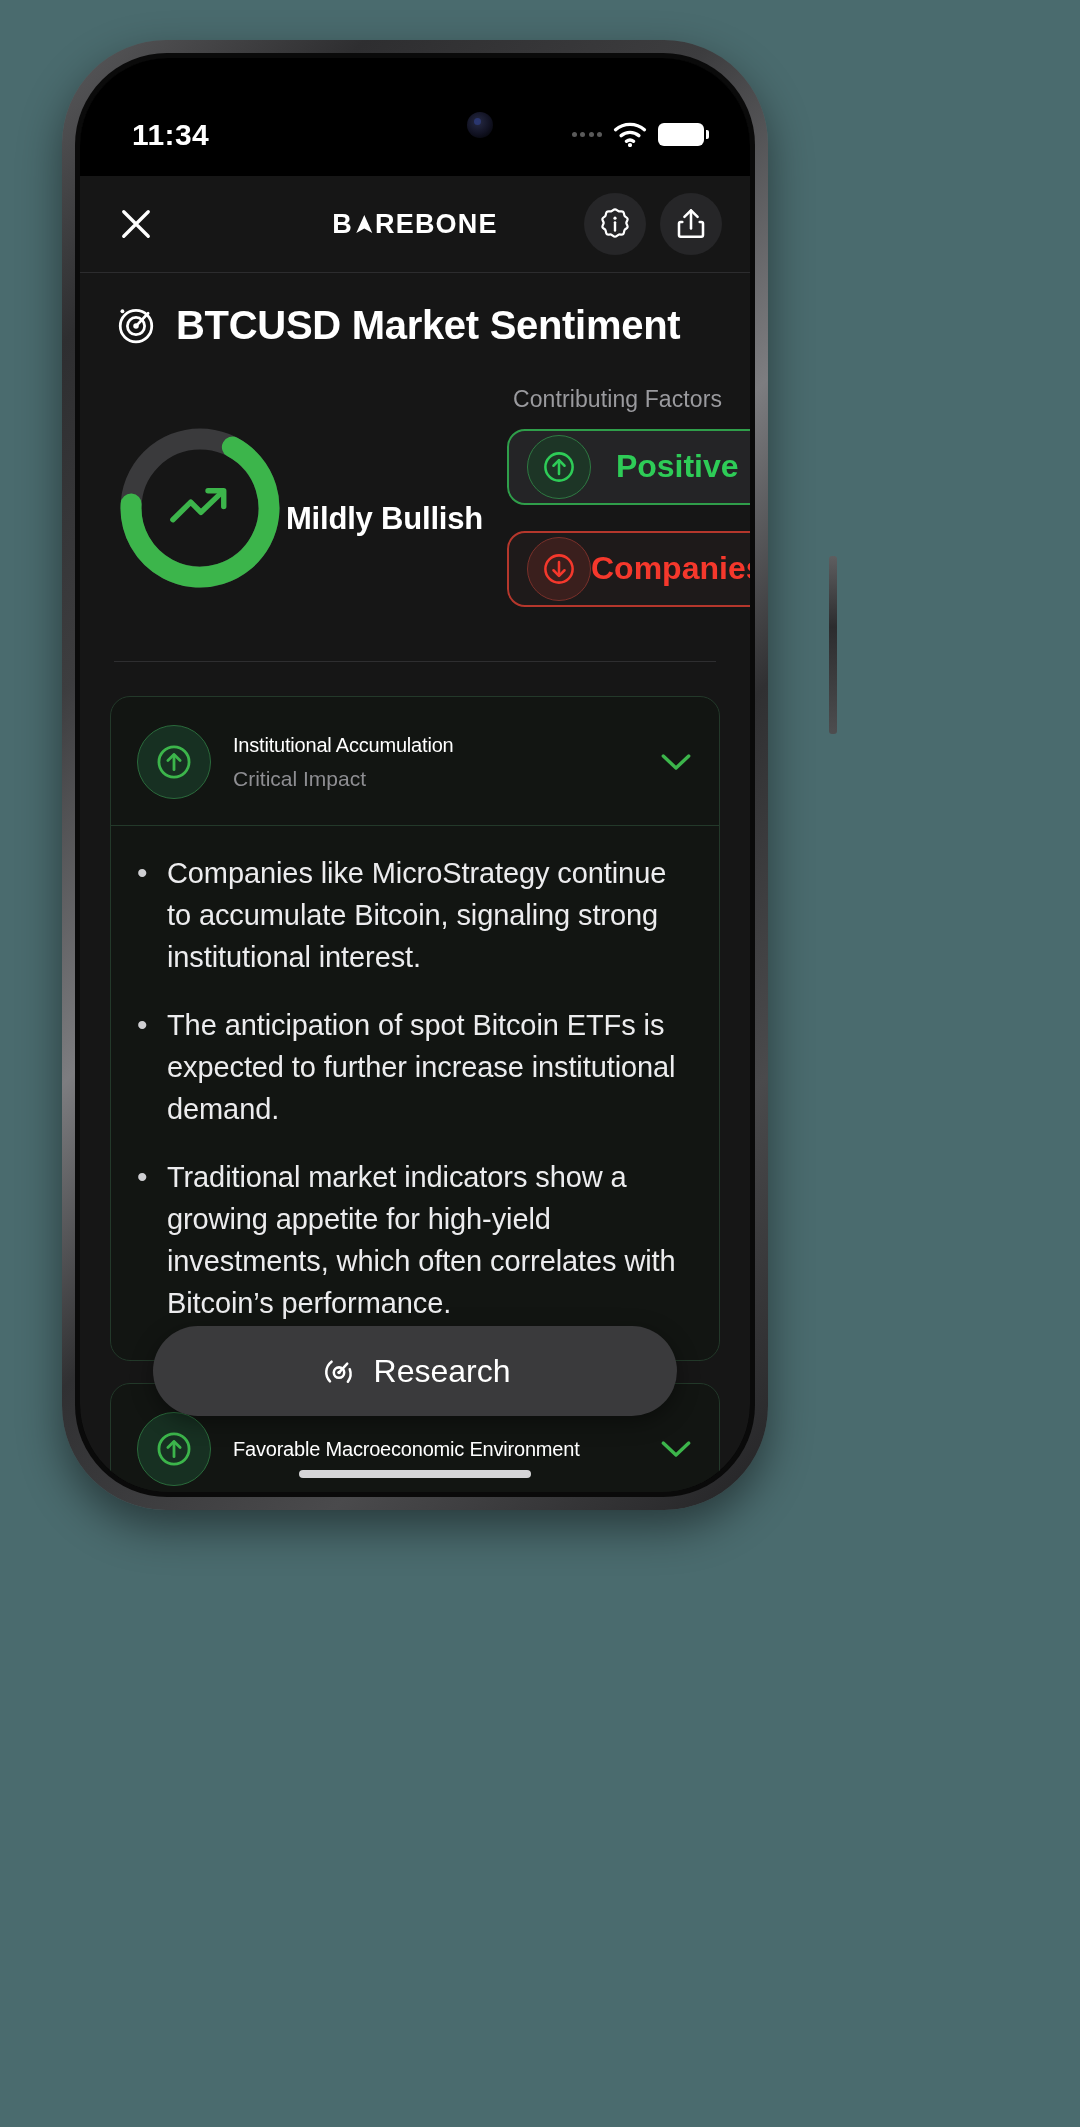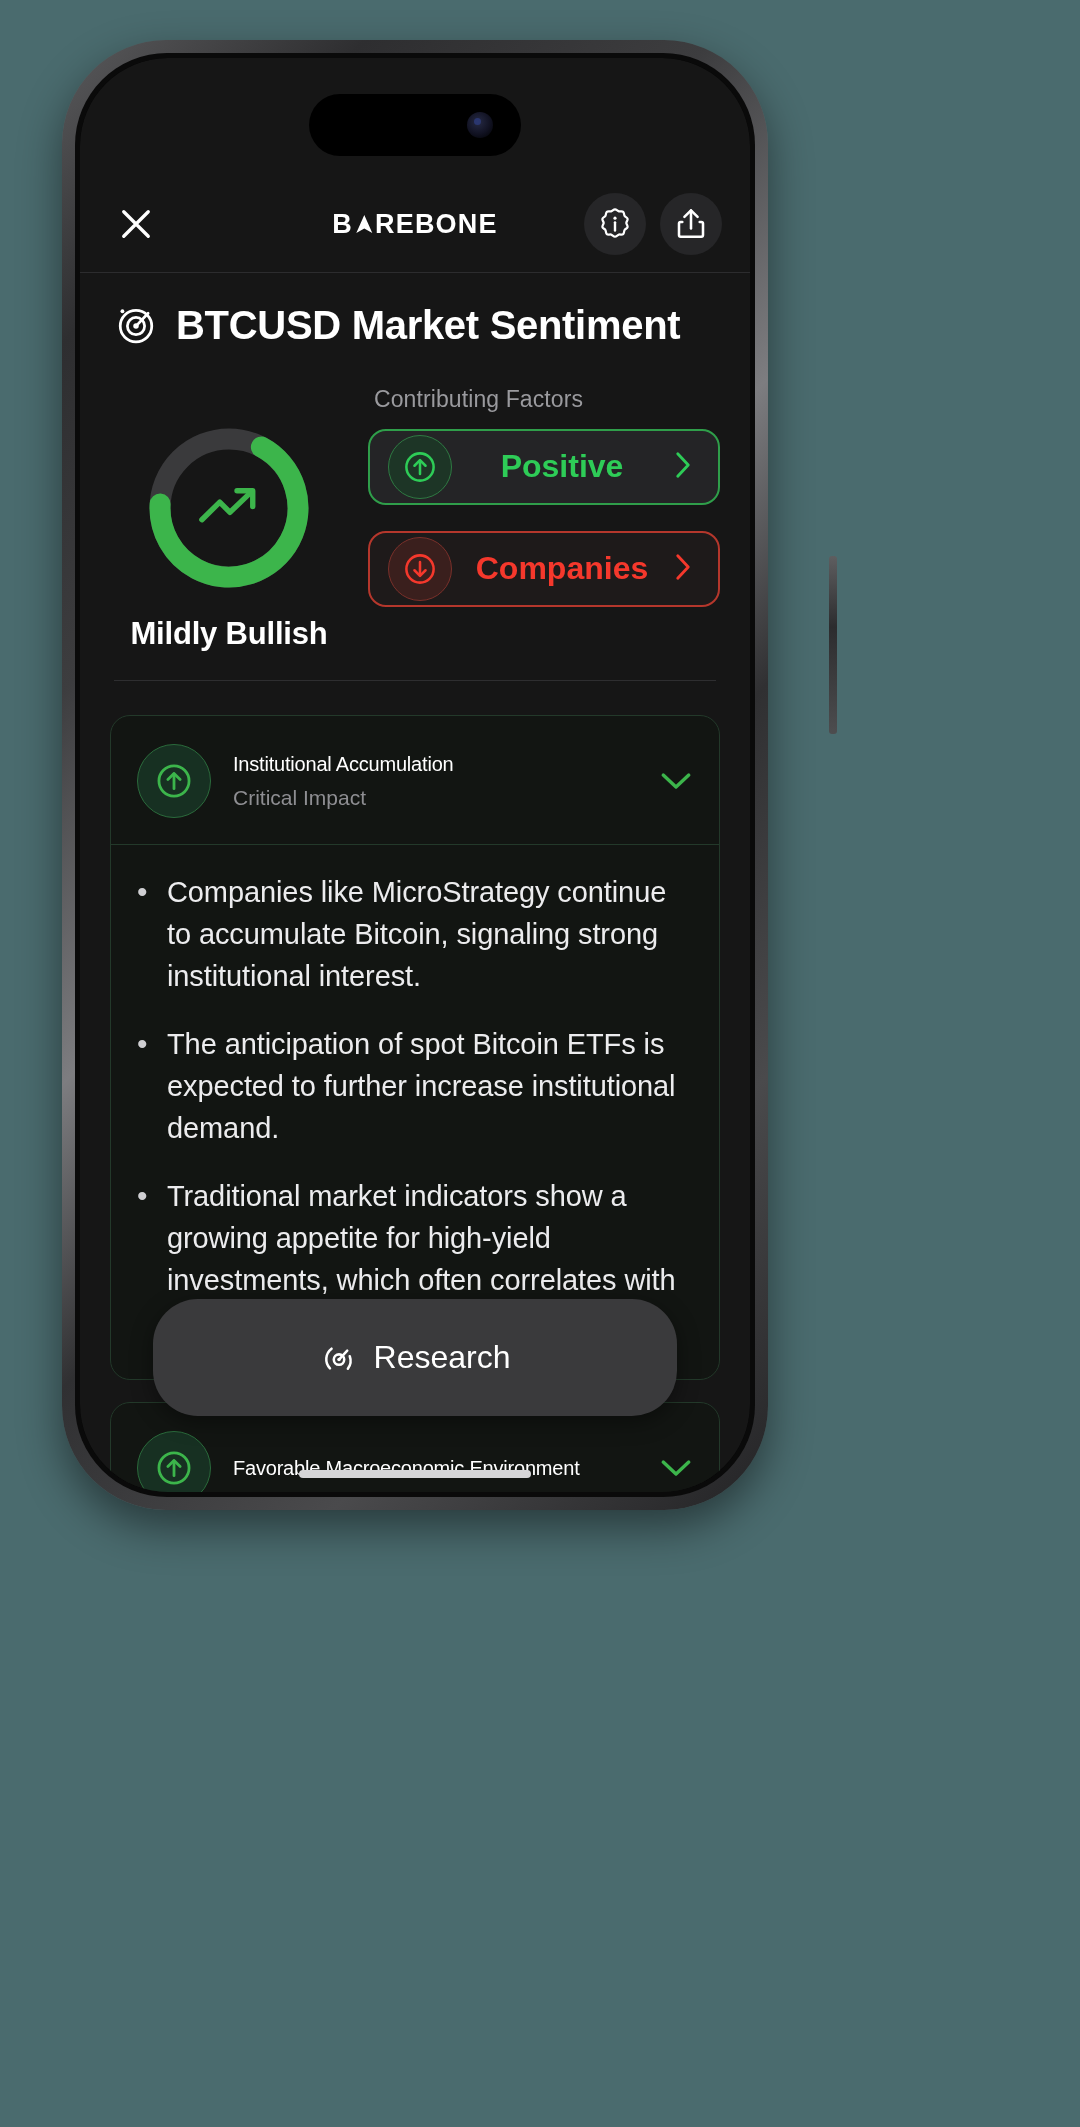--- a/index.html
+++ b/index.html
@@ -135,21 +135,21 @@
     color:#fff; font-size:40px; font-weight:600; letter-spacing:-.3px;
   }
 
   
   .sentiment {
     display:flex; align-items:flex-start; gap:24px;
     padding:10px 30px 0 34px;
   }
   .gauge-col {
     flex:0 0 230px;
-    display:flex; flex-direction:column; align-items:center;
+    display:flex; flex-direction:row; align-items:center;
     padding-top:42px;
     text-align:right;
   }
   .gauge-wrap { position:relative; width:172px; height:172px; }
   .gauge-wrap svg { transform:rotate(0deg); }
   .gauge-icon {
     position:absolute; inset:0; display:flex; align-items:center; justify-content:center;
   }
   .gauge-label {
     margin-top:22px;
@@ -230,21 +230,21 @@
     display:flex; gap:16px; margin-bottom:26px;
   }
   .bullet-row:last-child { margin-bottom:0; }
   .bdot { color:#cfcfd2; font-size:30px; line-height:1.42; flex:0 0 14px; }
   .btext { color:#ececee; font-size:29px; line-height:1.45; letter-spacing:-.1px; }
 
   
   .research-pill {
     position:absolute; left:50%; transform:translateX(-50%);
     bottom:76px;
-    width:524px; height:117px; border-radius:45px;
+    width:524px; height:90px; border-radius:45px;
     background:#3a3a3c;
     display:flex; align-items:center; justify-content:center; gap:16px;
     color:#fff; font-size:32px; font-weight:500;
     cursor:pointer; z-index:20;
     box-shadow:0 6px 22px rgba(0,0,0,.4);
   }
 
   
   .home-ind {
     position:absolute; left:50%; transform:translateX(-50%);
@@ -438,20 +438,38 @@
               <path d="M12 13 L17.2 7.4" stroke="#ffffff" stroke-width="1.6" stroke-linecap="round"></path>
               <path d="M7.3 6.1 A8.4 8.4 0 0 0 6.3 18.6" stroke="#ffffff" stroke-width="1.6" stroke-linecap="round"></path>
               <path d="M17.6 18.8 A8.4 8.4 0 0 0 18.8 10.9" stroke="#ffffff" stroke-width="1.6" stroke-linecap="round"></path>
             </svg>
             <span>Research</span>
           </div>
 
           <div class="home-ind"></div>
         </div>
 
+        <div class="statusbar">
+          <div class="status-time">11:34</div>
+          <div class="status-right">
+            <div class="sig-dots">
+              <i></i>
+                <i></i>
+                <i></i>
+                <i></i>
+            </div>
+            <svg width="34" height="25" viewBox="0 0 24 18" fill="none">
+              <path d="M1.6 5.6 A16 16 0 0 1 22.4 5.6" stroke="#ffffff" stroke-width="2.4" stroke-linecap="round"></path>
+              <path d="M5.6 9.8 A10 10 0 0 1 18.4 9.8" stroke="#ffffff" stroke-width="2.4" stroke-linecap="round"></path>
+              <path d="M9.4 13.9 A4.4 4.4 0 0 1 14.6 13.9" stroke="#ffffff" stroke-width="2.4" stroke-linecap="round"></path>
+              <circle cx="12" cy="16.6" r="1.5" fill="#ffffff"></circle>
+            </svg>
+            <div class="batt"></div>
+          </div>
+        </div>
 
         <div class="island">
           <div class="island-cam"></div>
         </div>
 
       </div>
     </div>
   </div>
 </div>
 

